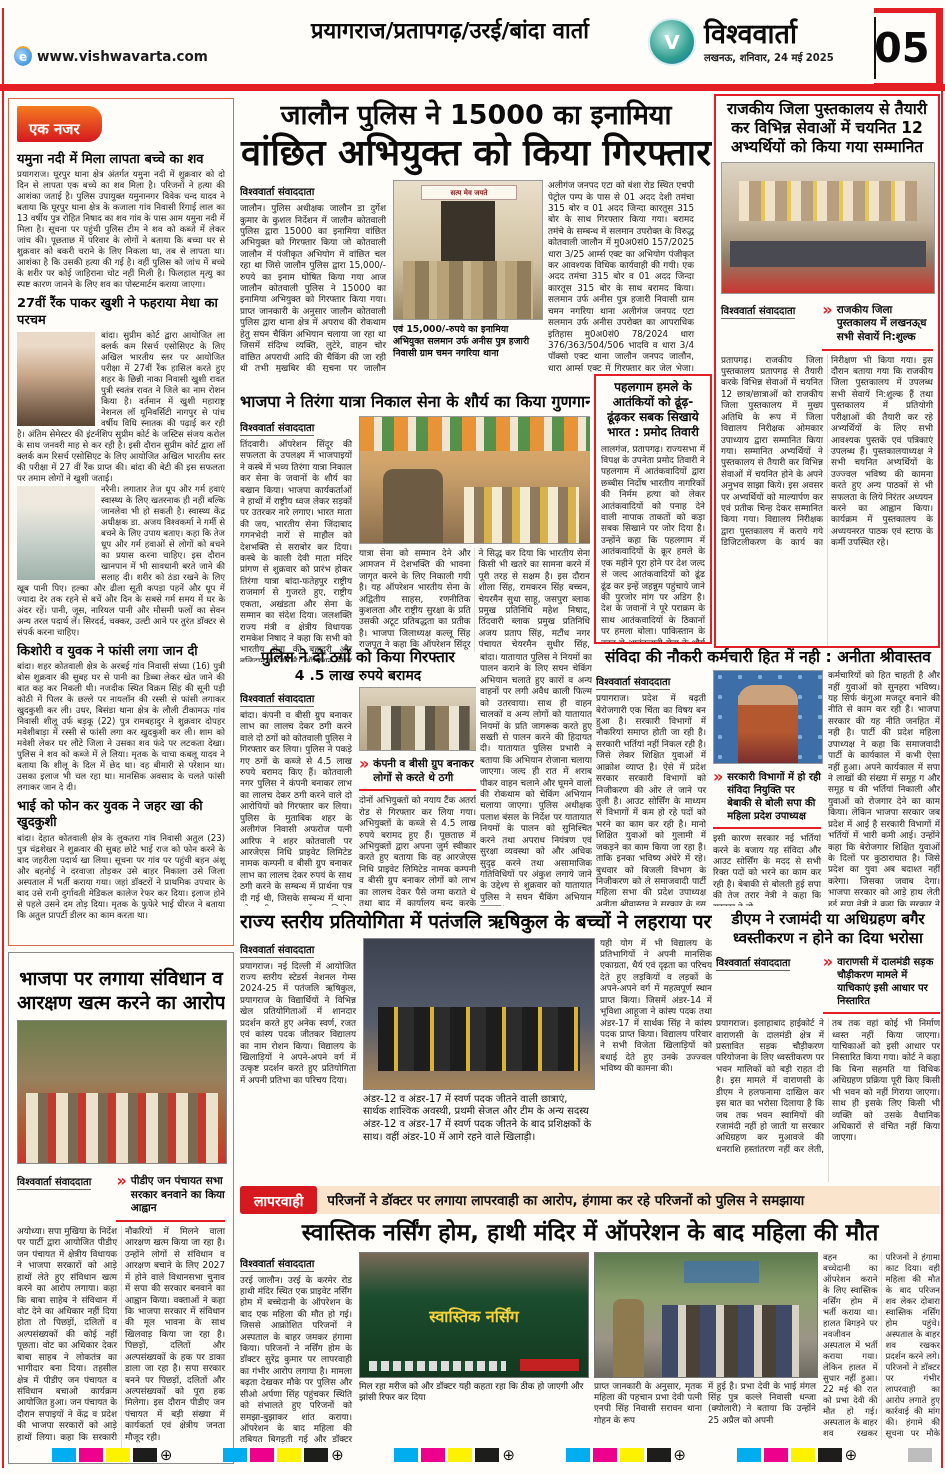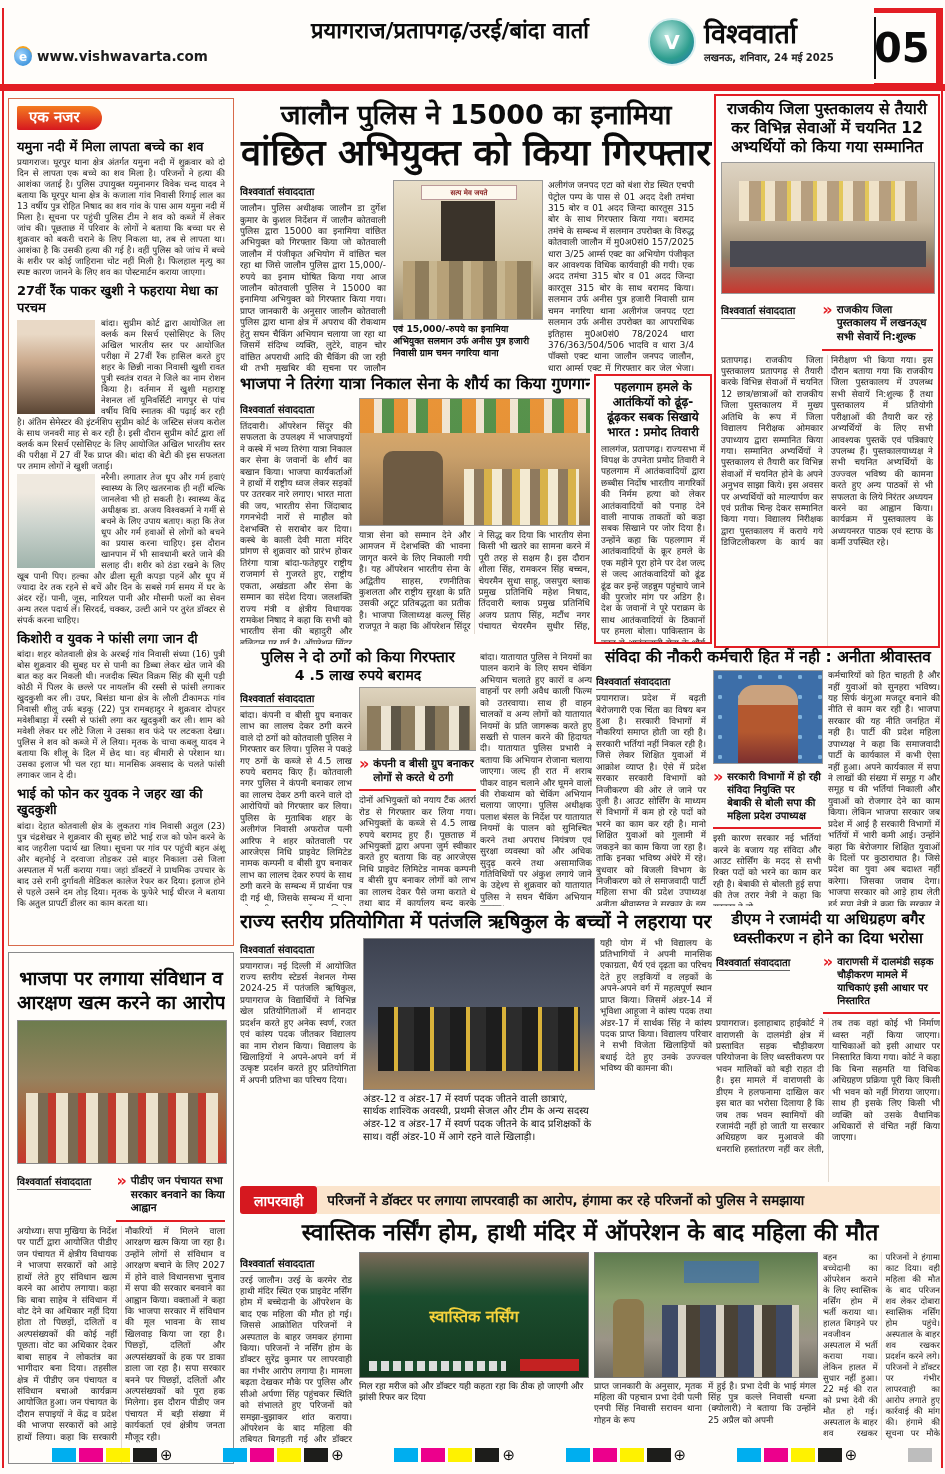--- a/index.html
+++ b/index.html
@@ -36,21 +36,21 @@
   .cap{font-size:9.2px;font-weight:700;line-height:1.28;margin-top:3px;color:#111;}
   .pull{display:flex;gap:4px;align-items:flex-start;border-bottom:2px solid #e31e24;
      padding:2px 0 5px;margin:2px 0 4px;}
   .pq-mark{color:#e31e24;font-size:16px;font-weight:800;line-height:0.9;}
   .pq-text{font-size:11px;font-weight:700;line-height:1.3;color:#101010;}
   .photo{position:relative;width:100%;overflow:hidden;}
   .redbox{border:2px solid #e31e24;padding:4px 5px;}
   
   #sidebar{left:8px;top:98px;width:226px;height:848px;border:1px solid #d86a4a;padding:5px 8px;box-sizing:border-box;}
   .sb-tab{display:inline-block;background:linear-gradient(180deg,#f47b20,#d6181f);color:#fff;
-     font-size:15px;font-weight:800;padding:0 22px 4px 12px;border-radius:2px 14px 14px 2px;margin:2px 0 4px;}
+     font-size:15px;font-weight:800;padding:12px 22px 4px 12px;border-radius:2px 14px 14px 2px;margin:2px 0 4px;}
   .sb-hl{font-size:13px;font-weight:800;color:#0c0c0c;line-height:1.25;margin:5px 0 2px;}
   .sb-body{font-size:8.6px;line-height:1.28;text-align:justify;color:#1a1a1a;}
   .sb-photo{float:left;width:78px;height:94px;margin:2px 6px 2px 0;}
   
   #bjp{left:8px;top:952px;width:226px;height:512px;border:1px solid #8a8a8a;padding:6px 8px;box-sizing:border-box;}
   
   .kicker-row{position:absolute;left:240px;top:1186px;width:700px;height:28px;display:flex;align-items:stretch;}
   .badge{background:#d6181f;color:#fff;font-size:14px;font-weight:800;display:flex;align-items:center;
      padding:0 14px;border-radius:3px;}
   .kicker{flex:1;background:#fbe4cc;display:flex;align-items:center;padding:0 10px;
@@ -149,21 +149,21 @@
       <div style="width:54%">
         <div class="pull">
           <span class="pq-mark">»</span>
           <span class="pq-text" style="font-size:10.5px">राजकीय जिला पुस्तकालय में लखनऊ्ध सभी सेवायें नि:शुल्क</span>
         </div>
       </div>
     </div>
     <div class="body twocol" style="height:300px">प्रतापगढ़। राजकीय जिला पुस्तकालय प्रतापगढ़ से तैयारी करके विभिन्न सेवाओं में चयनित 12 छात्र/छात्राओं को राजकीय जिला पुस्तकालय में मुख्य अतिथि के रूप में जिला विद्यालय निरीक्षक ओमकार उपाध्याय द्वारा सम्मानित किया गया। सम्मानित अभ्यर्थियों ने पुस्तकालय से तैयारी कर विभिन्न सेवाओं में चयनित होने के अपने अनुभव साझा किये। इस अवसर पर अभ्यर्थियों को माल्यार्पण कर एवं प्रतीक चिन्ह देकर सम्मानित किया गया। विद्यालय निरीक्षक द्वारा पुस्तकालय में कराये गये डिजिटलीकरण के कार्य का निरीक्षण भी किया गया। इस दौरान बताया गया कि राजकीय जिला पुस्तकालय में उपलब्ध सभी सेवायें नि:शुल्क हैं तथा पुस्तकालय में प्रतियोगी परीक्षाओं की तैयारी कर रहे अभ्यर्थियों के लिए सभी आवश्यक पुस्तकें एवं पत्रिकाएं उपलब्ध हैं। पुस्तकालयाध्यक्ष ने सभी चयनित अभ्यर्थियों के उज्ज्वल भविष्य की कामना करते हुए अन्य पाठकों से भी सफलता के लिये निरंतर अध्ययन करने का आह्वान किया। कार्यक्रम में पुस्तकालय के अध्ययनरत पाठक एवं स्टाफ के कर्मी उपस्थित रहे।</div>
   </div>
 
-  <div class="story" style="left:240px;top:374px;width:350px;height:270px">
+  <div class="story" style="left:240px;top:392px;width:350px;height:270px">
     <div class="hl nowrap" style="font-size:16px;text-align:left">भाजपा ने तिरंगा यात्रा निकाल सेना के शौर्य का किया गुणगान</div>
     <div class="cols" style="margin-top:4px;height:240px">
       <div style="width:112px">
         <span class="byline">विश्ववार्ता संवाददाता</span>
         <div class="body">तिंदवारी। ऑपरेशन सिंदूर की सफलता के उपलक्ष्य में भाजपाइयों ने कस्बे में भव्य तिरंगा यात्रा निकाल कर सेना के जवानों के शौर्य का बखान किया। भाजपा कार्यकर्ताओं ने हाथों में राष्ट्रीय ध्वज लेकर सड़कों पर उतरकर नारे लगाए। भारत माता की जय, भारतीय सेना जिंदाबाद गगनभेदी नारों से माहौल को देशभक्ति से सराबोर कर दिया। कस्बे के काली देवी माता मंदिर प्रांगण से शुक्रवार को प्रारंभ होकर तिरंगा यात्रा बांदा-फतेहपुर राष्ट्रीय राजमार्ग से गुजरते हुए, राष्ट्रीय एकता, अखंडता और सेना के सम्मान का संदेश दिया। जलशक्ति राज्य मंत्री व क्षेत्रीय विधायक रामकेश निषाद ने कहा कि सभी को भारतीय सेना की बहादुरी और बलिदान पर गर्व है। ऑपरेशन सिंदूर हमारी राष्ट्रीय सुरक्षा को लेकर सरकार और सेना की प्रतिबद्धता का प्रतीक है। यह</div>
       </div>
       <div style="width:231px">
         <div class="photo" style="height:126px;background:linear-gradient(180deg,#e8b06a 0%,#caa06a 45%,#8c6f4e 100%);border:1px solid #999">
           <div style="position:absolute;left:0;top:0;width:100%;height:34px;background:repeating-linear-gradient(90deg,#e98f2e 0 14px,#f4efe4 14px 22px,#3f8d46 22px 34px);opacity:.85"></div>
           <div style="position:absolute;left:10%;bottom:0;width:26%;height:74px;background:#6e5b43;border-radius:10px 10px 0 0"></div>

